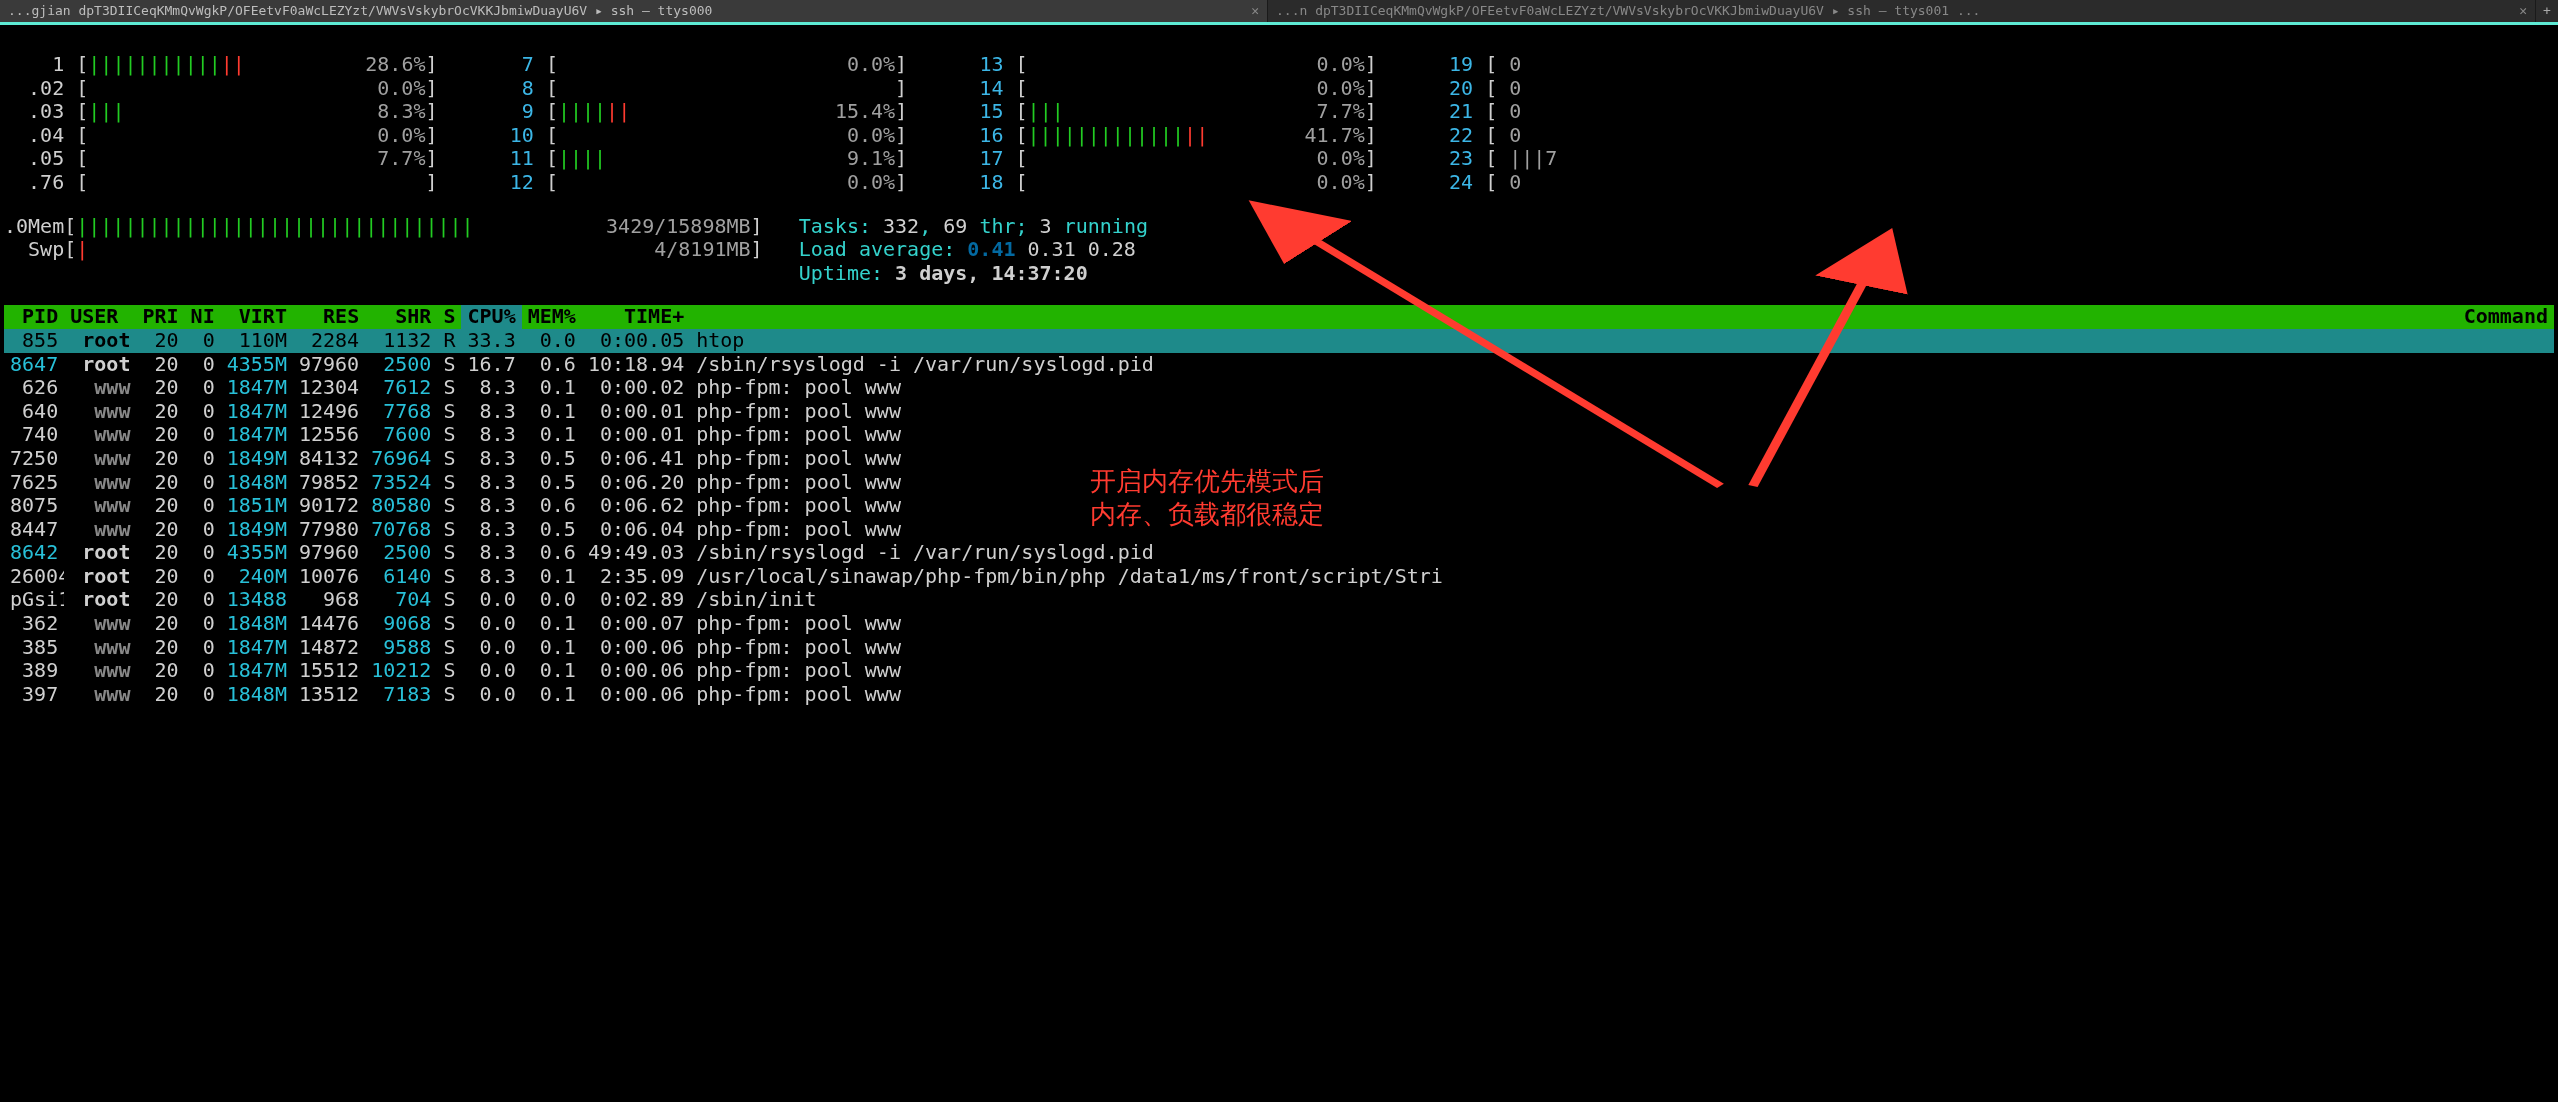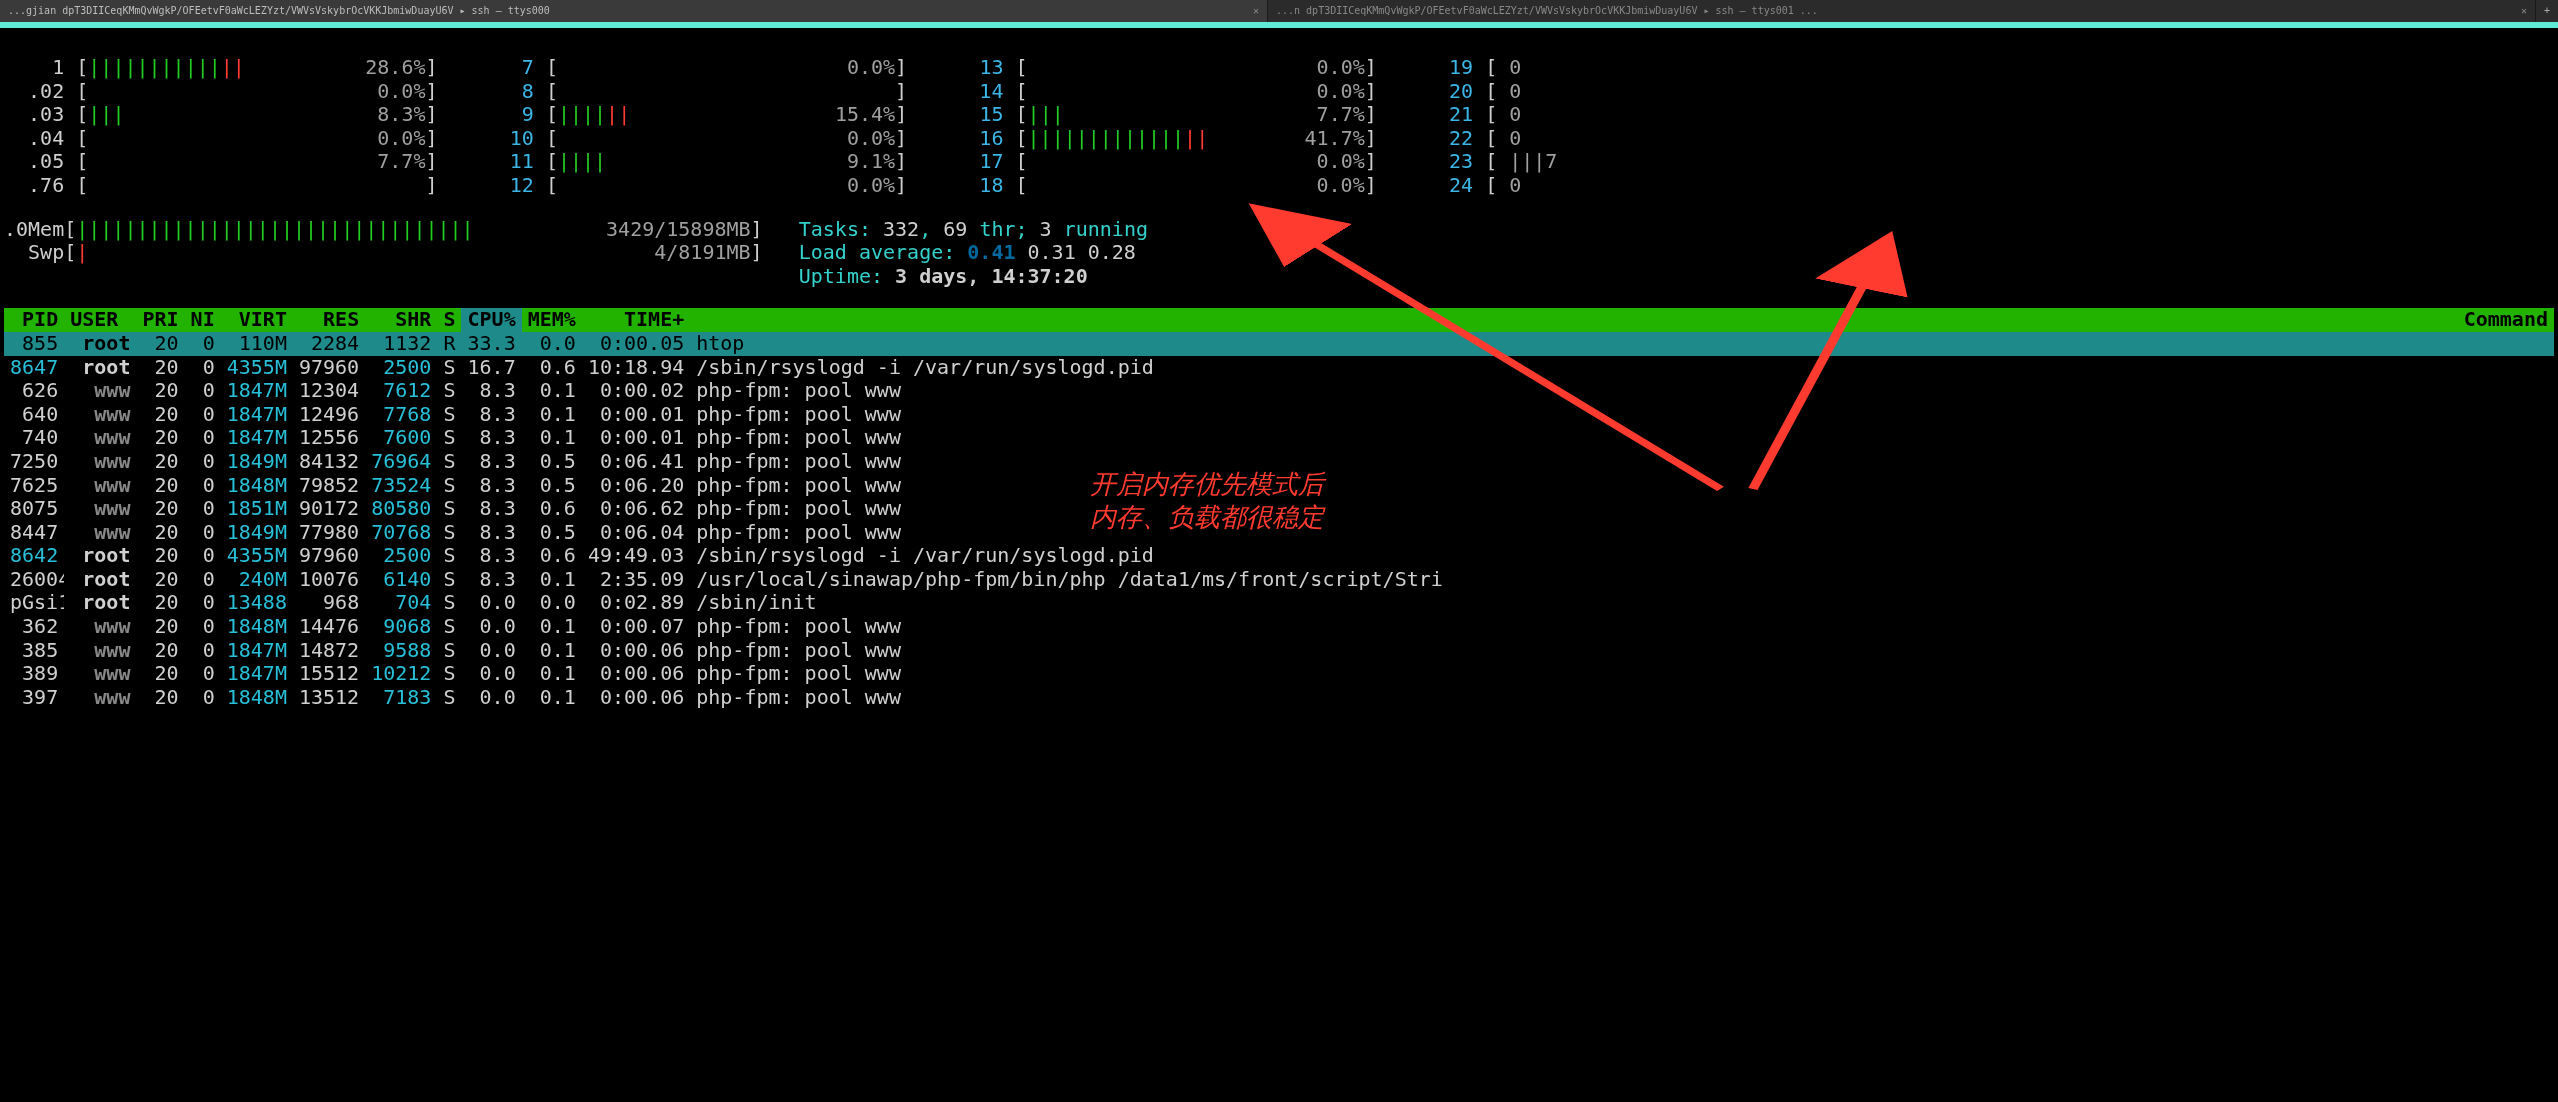--- a/index.html
+++ b/index.html
@@ -10,23 +10,23 @@
     font-family: "Menlo", "Consolas", "DejaVu Sans Mono", monospace;
     font-size: 20px;
     line-height: 1.18;
     overflow: hidden;
   }
   
   .tabbar {
     display: flex;
     height: 22px;
     background: #c2410c;
-    font-size: 10px;
+    font-size: 13px;
     align-items: stretch;
-    border-bottom: 6px solid #5eead4;
+    border-bottom: 3px solid #5eead4;
   }
   .tab {
     flex: 1 1 0;
     display: flex;
     align-items: center;
     padding: 0 8px;
     color: #bdbdbd;
     white-space: nowrap;
     overflow: hidden;
     text-overflow: ellipsis;
@@ -92,21 +92,20 @@
   tr.selected td { background:#1e8a8a; color:#000 !important; }
   tr.selected td.user,
   tr.selected td.cyanv,
   tr.selected td.cmd { color:#000 !important; }
 
   
   .overlay {
     position:absolute;
     left:0; top:0; right:0; bottom:0;
     pointer-events:none;
-    font-style:italic;
   }
   .annotation {
     position:absolute;
     color:#ff3b30;
     font-size:26px;
     font-weight:normal;
     line-height:1.25;
   }
 </style>
 </head>

